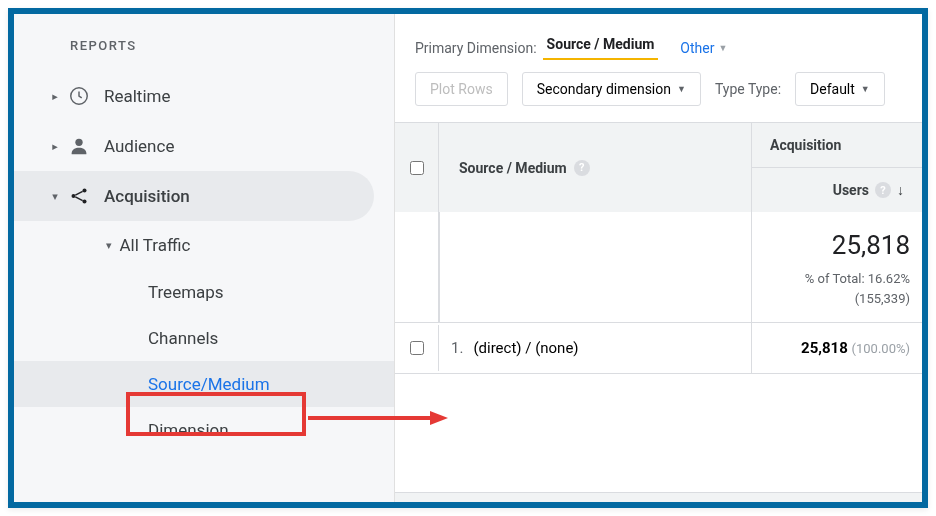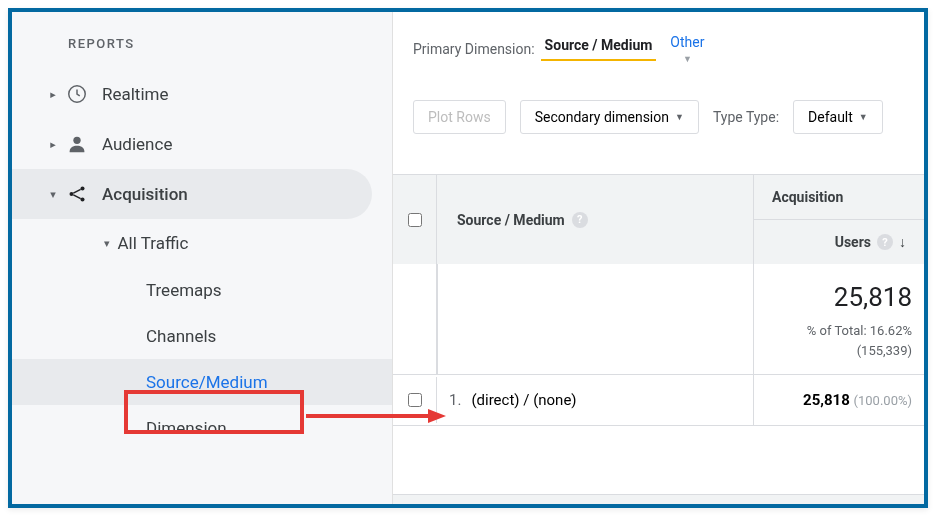--- a/index.html
+++ b/index.html
@@ -1,17 +1,17 @@
 <!DOCTYPE html>
 <html><head>
   <meta charset="utf-8">
   <style>
     * { margin: 0; padding: 0; box-sizing: border-box; font-family: Roboto, Arial, sans-serif; }
     body { background: #fff; padding: 8px; }
-    .frame { border: 4px solid #0369a1; width: 920px; height: 500px; display: flex; overflow: hidden; box-shadow: 0 2px 6px rgba(0,0,0,.08); position: relative; }
+    .frame { border: 6px solid #0369a1; width: 920px; height: 500px; display: flex; overflow: hidden; box-shadow: 0 2px 6px rgba(0,0,0,.08); position: relative; }
     
     
     .sidebar { width: 380px; background: #f6f7f9; padding-top: 24px; }
     .reports-label { color: #5f6368; font-size: 13px; letter-spacing: 1.5px; font-weight: 500; padding-left: 56px; margin-bottom: 18px; }
     .nav-item { display: flex; align-items: center; padding: 14px 0 14px 34px; cursor: pointer; font-size: 17px; color: #3c4043; }
     .nav-item .chev { width: 14px; display: inline-flex; justify-content: center; color: #5f6368; font-size: 11px; }
     .nav-item .icon { width: 34px; display: inline-flex; justify-content: center; align-items: center; margin-right: 8px; }
     .nav-item .icon svg { width: 22px; height: 22px; }
     .nav-item.active-section { background: #e8eaed; border-radius: 0 30px 30px 0; margin-right: 20px; font-weight: 500; }
     
@@ -21,25 +21,25 @@
     .sub-sub-list { padding-left: 22px; }
     .sub-sub-item { padding: 13px 0 13px 0; font-size: 17px; color: #3c4043; cursor: pointer; }
     .sub-sub-item.highlighted { color:#1a73e8; background:#e8eaed; margin-left:-156px; padding-left:156px; }
     
     
     .red-box { position:absolute; border:4px solid #e53935; left:112px; top:378px; width:180px; height:44px; pointer-events:none; }
     .arrow { position:absolute; left:294px; top:396px; width:140px; height:14px; pointer-events:none; }
     .arrow svg { width:100%; height:100%; }
     
     
-    .main { flex: 1; display:flex; flex-direction:column; border-left:1px solid #e0e0e0; position:relative;gap:24px; }
+    .main { flex: 1; display:flex; flex-direction:column; border-left:1px solid #e0e0e0; position:relative; }
     .dimension-bar { display:flex; align-items:center; padding: 22px 20px 12px; font-size:14px; color:#3c4043; gap:6px;}
     .dimension-bar .pd-label { color:#5f6368; }
     .dimension-bar .pd-active { font-weight:700; color:#202124; border-bottom:2px solid #f4b400; padding:0 4px 6px; }
-    .dimension-bar .other { color:#1a73e8; display:flex; align-items:center; gap:4px; margin-left:8px;flex-direction:column;}
+    .dimension-bar .other { color:#1a73e8; display:flex; align-items:center; gap:4px; margin-left:16px;}
     .dimension-bar .other .tri { font-size:9px; color:#9aa0a6;}
     
     .controls-bar { display:flex; align-items:center; padding: 0 20px 16px; gap:14px; font-size:14px;}
     .btn { border:1px solid #dadce0; border-radius:3px; padding:8px 14px; background:#fff; cursor:pointer; font-size:14px; display:inline-flex; align-items:center; gap:6px; }
     .btn.disabled { color:#bdbdbd; cursor:default; }
     .tri { font-size:9px; color:#5f6368; }
     .sort-label { color:#5f6368; }
     
     
     .table { border-top:1px solid #dadce0; flex:1; display:flex; flex-direction:column;}

